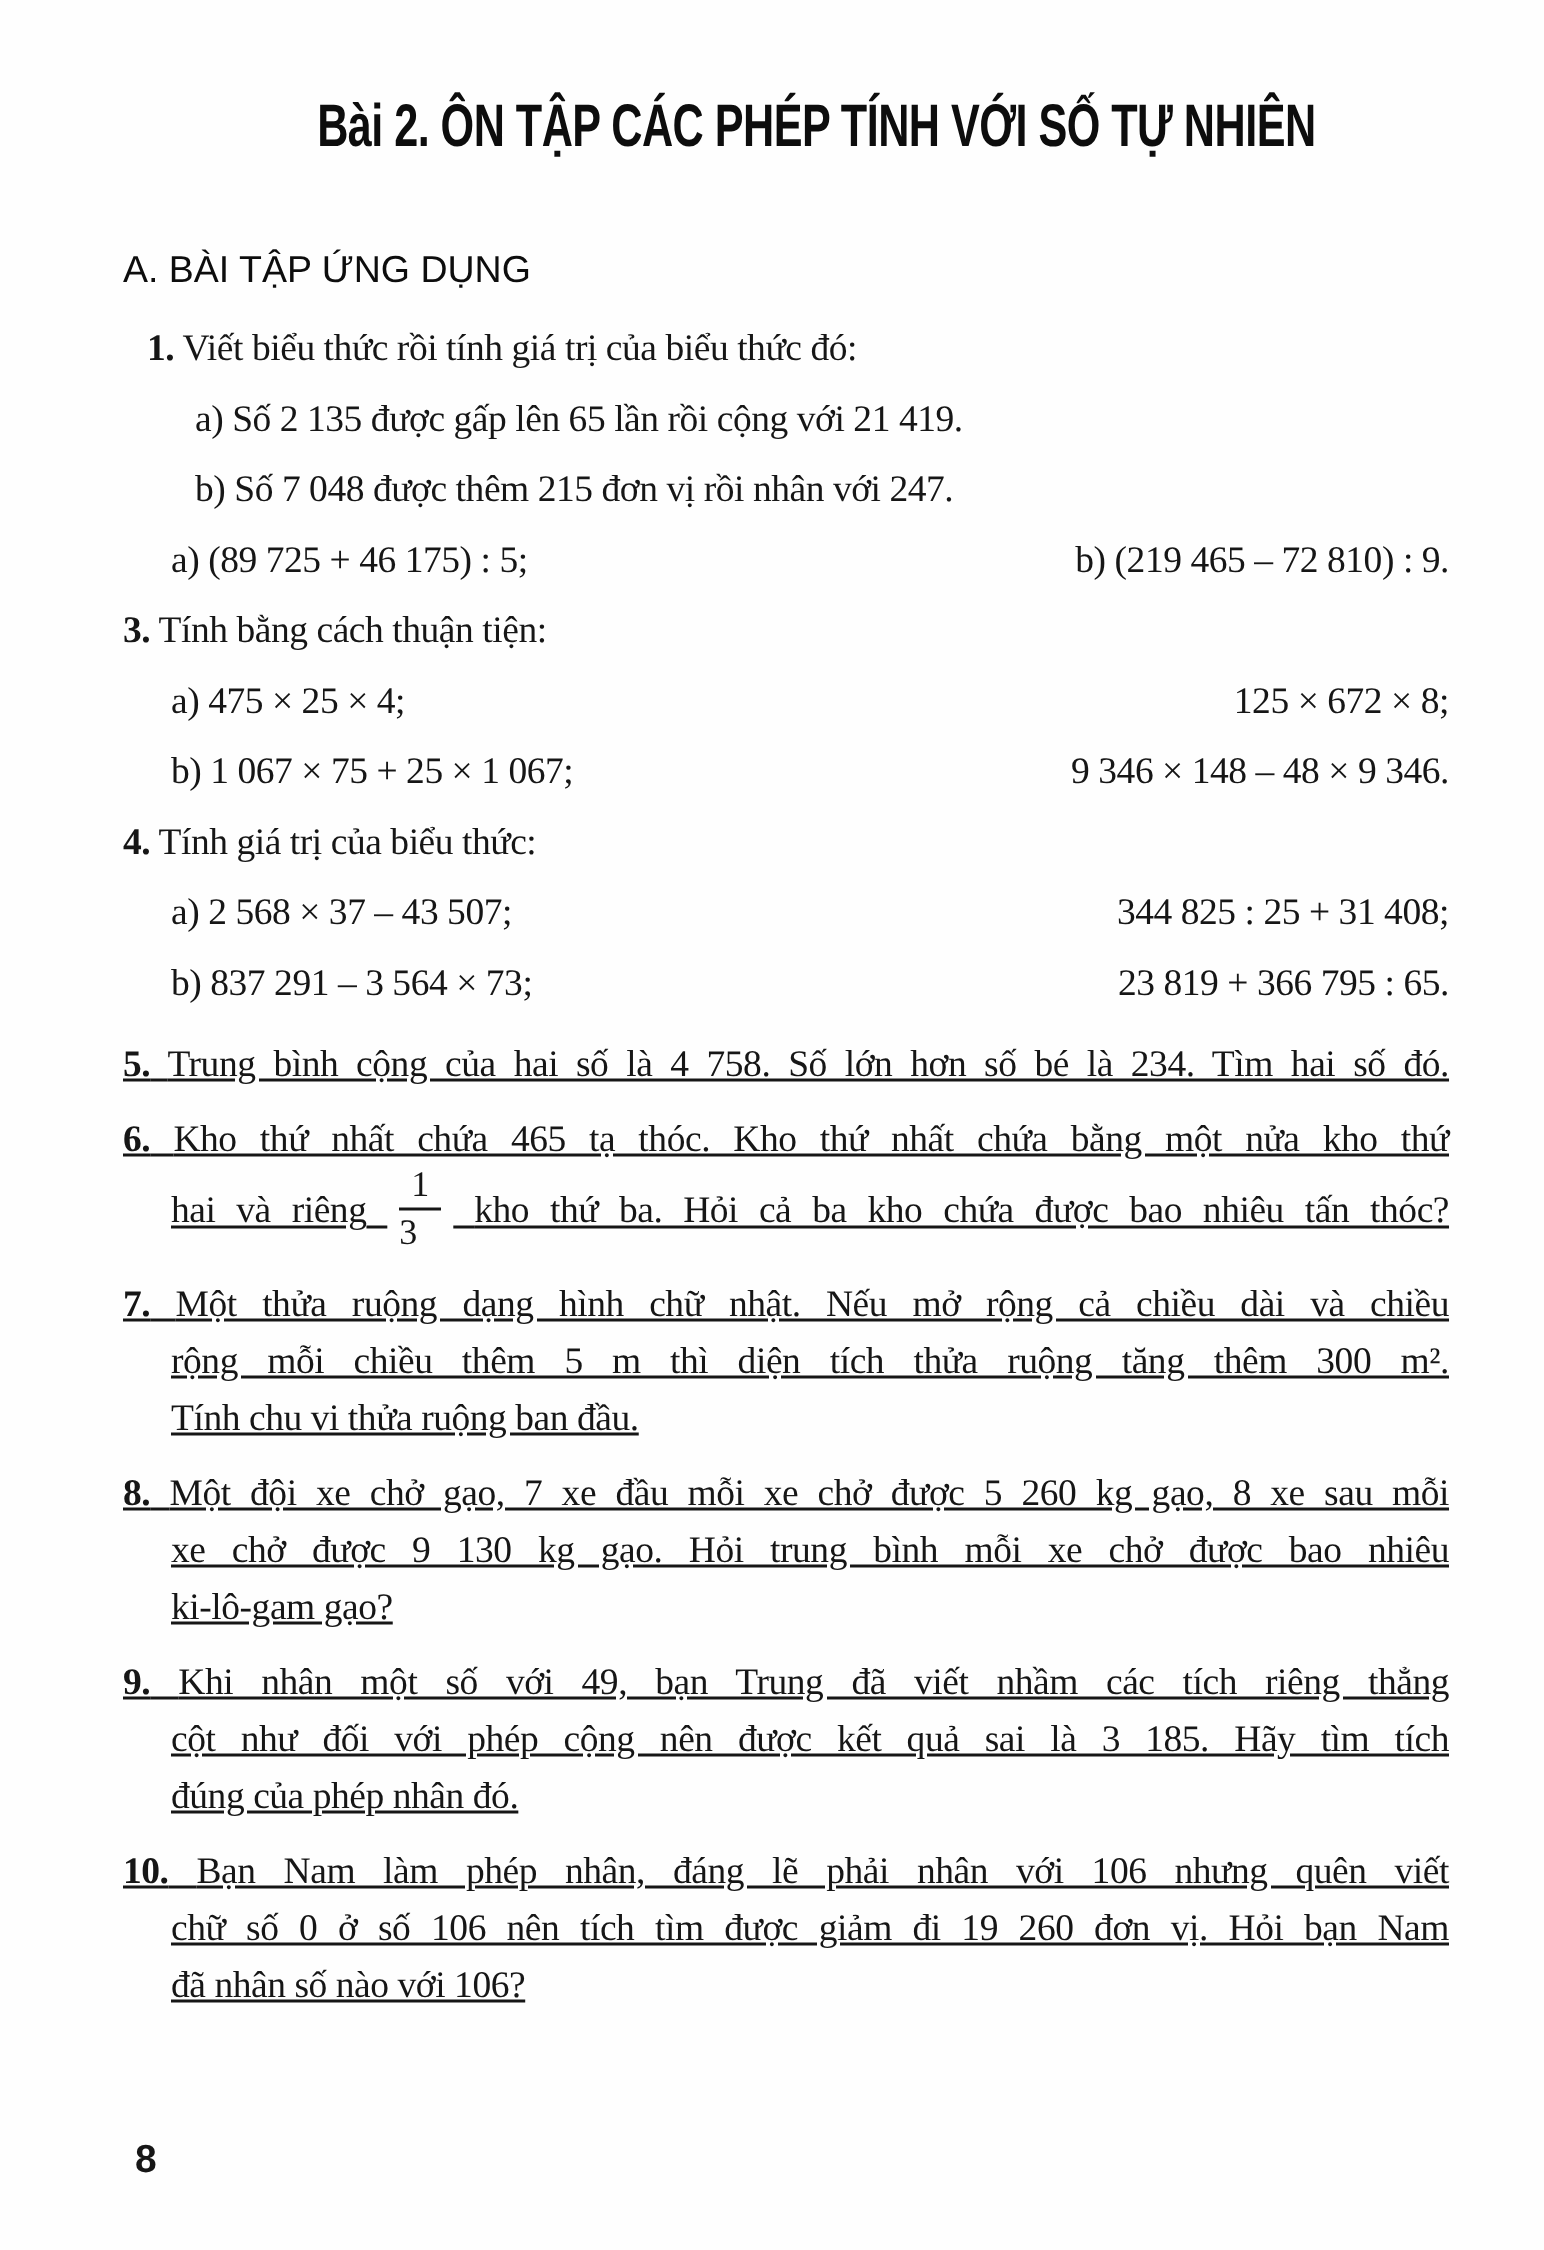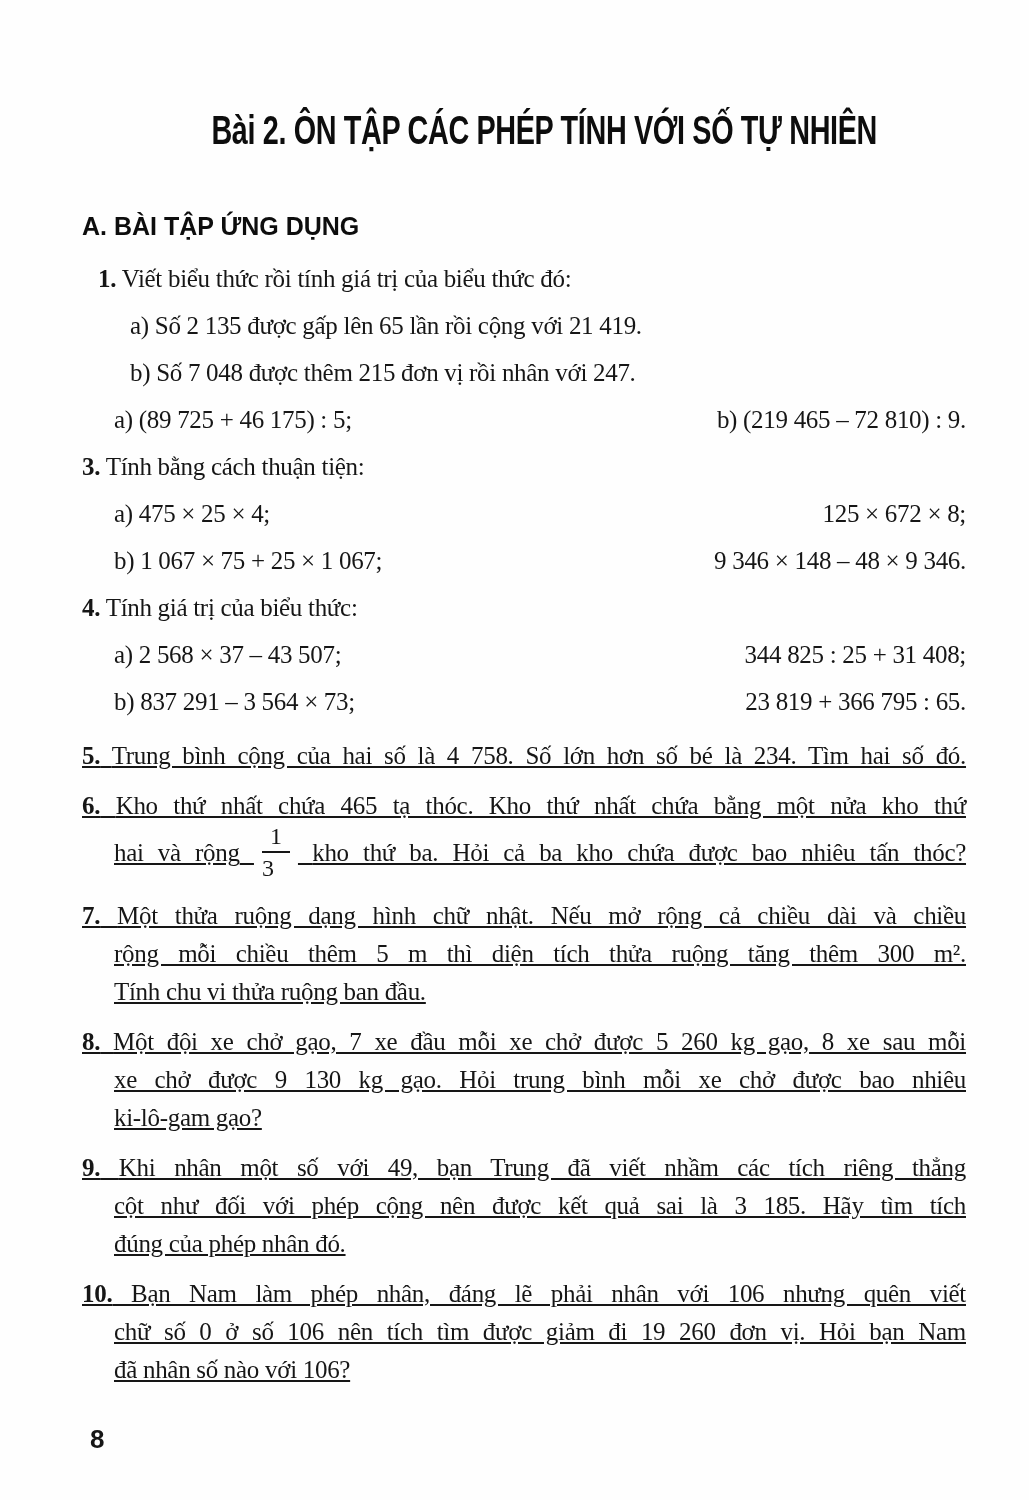--- a/index.html
+++ b/index.html
@@ -12,39 +12,39 @@
     font-family: "Liberation Serif", serif;
     overflow: hidden;
   }
   #content {
     position: absolute;
     left: 82px;
     top: 0;
     width: 884px;
   }
   .title-wrap {
-    margin-top: 108px;
+    margin-top: 62px;
     text-align: right;
     line-height: 44px;
     white-space: nowrap;
   }
   .title-inner {
     display: inline-block;
     font-family: "Liberation Sans", sans-serif;
     font-weight: 800;
     font-size: 40px;
     letter-spacing: -0.5px;
     transform: scaleX(0.72);
     transform-origin: 50% 50%;
     color: #0d0d0d;
   }
   .section-heading {
     margin-top: 50px;
     font-family: "Liberation Sans", sans-serif;
-    font-weight: 700;
+    font-weight: 400;
     font-size: 25px;
     line-height: 30px;
     color: #0d0d0d;
   }
   .body-text { font-size: 25px; letter-spacing: -0.3px; }
   .line  { line-height: 47px; }
   .pline { line-height: 38px; text-decoration: underline; }
   .just  { text-align: justify; text-align-last: justify; }
   .indent { margin-left: 32px; }
   .pnum { font-weight: bold; }
@@ -128,21 +128,21 @@
           <span class="cell-b">23 819 + 366 795 : 65.</span>
         </div>
       </div>
 
       <div class="prob-p">
         <div class="pline just"><span class="pnum">5.</span> <span>Trung bình cộng của hai số là 4 758. Số lớn hơn số bé là 234. Tìm hai số đó.</span></div>
       </div>
 
       <div class="prob-p">
         <div class="pline just"><span class="pnum">6.</span> <span>Kho thứ nhất chứa 465 tạ thóc. Kho thứ nhất chứa bằng một nửa kho thứ</span></div>
-        <div class="pline just indent"><span>hai và rộng</span> <span class="frac"><span class="frac-num">1</span><span class="frac-den">3</span></span> <span>kho thứ ba. Hỏi cả ba kho chứa được bao nhiêu tấn thóc?</span></div>
+        <div class="pline just indent"><span>hai và riêng</span> <span class="frac"><span class="frac-num">1</span><span class="frac-den">3</span></span> <span>kho thứ ba. Hỏi cả ba kho chứa được bao nhiêu tấn thóc?</span></div>
       </div>
 
       <div class="prob-p">
         <div class="pline just"><span class="pnum">7.</span> <span>Một thửa ruộng dạng hình chữ nhật. Nếu mở rộng cả chiều dài và chiều</span></div>
         <div class="pline just indent">rộng mỗi chiều thêm 5 m thì diện tích thửa ruộng tăng thêm 300 m².</div>
         <div class="pline indent">Tính chu vi thửa ruộng ban đầu.</div>
       </div>
 
       <div class="prob-p">
         <div class="pline just"><span class="pnum">8.</span> <span>Một đội xe chở gạo, 7 xe đầu mỗi xe chở được 5 260 kg gạo, 8 xe sau mỗi</span></div>

